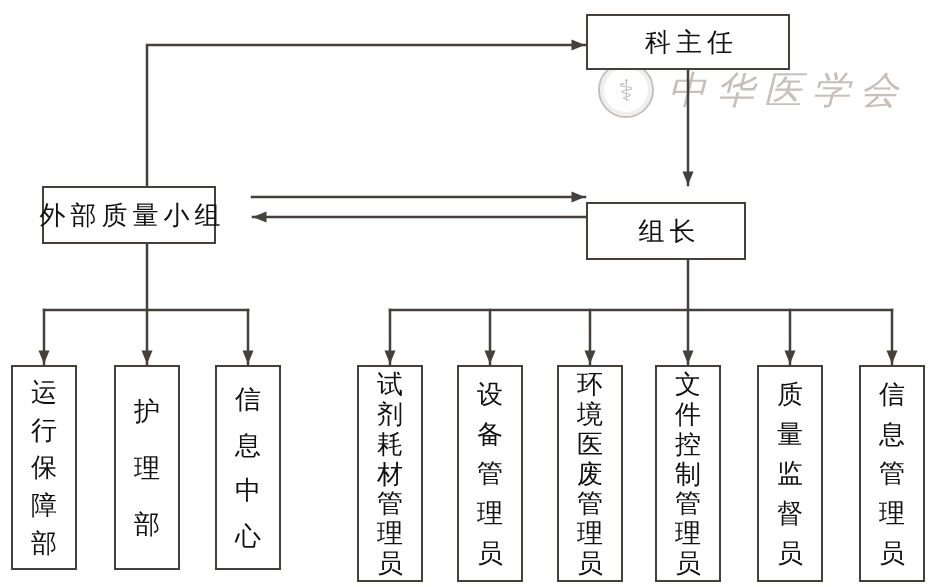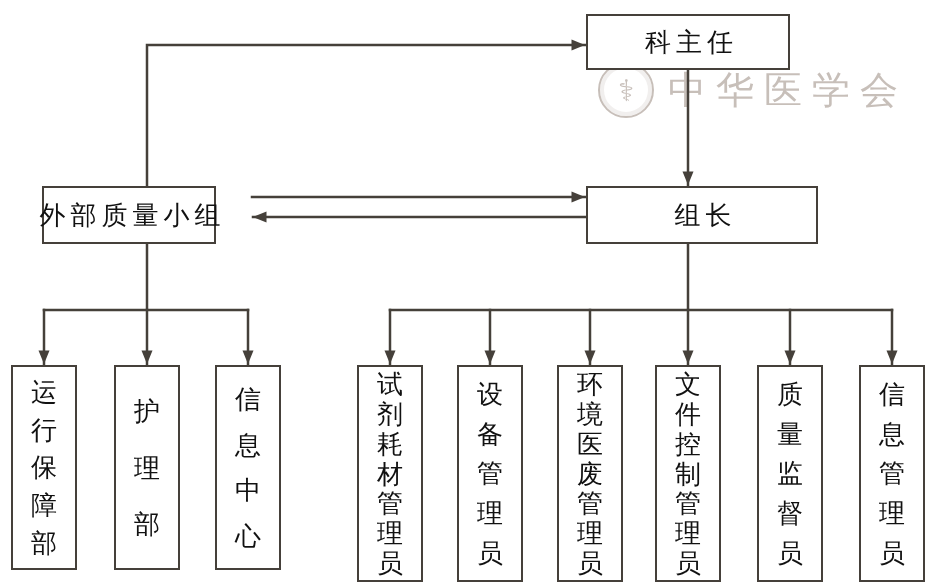--- a/index.html
+++ b/index.html
@@ -71,20 +71,21 @@
     border-radius: 50%;
     display: flex;
     align-items: center;
     justify-content: center;
     font-size: 30px;
     box-shadow: inset 0 0 0 4px rgba(163, 149, 140, 0.25);
     flex: 0 0 auto;
   }
   .wm-text {
     font-family: "DejaVu Serif", "Liberation Serif", serif;
+    font-style: italic;
     font-size: 38px;
     letter-spacing: 10px;
     white-space: nowrap;
   }
 </style>
 </head>
 <body>
 
 <div class="canvas">
 
@@ -121,21 +122,21 @@
   </svg>
 
   <div class="hbox" style="left:586px; top:14px; width:204px; height:56px;">
     <span>科主任</span>
   </div>
 
   <div class="hbox" style="left:42px; top:186px; width:174px; height:58px;">
     <span>外部质量小组</span>
   </div>
 
-  <div class="hbox" style="left:586px; top:186px; width:232px; height:58px;text-align:center;">
+  <div class="hbox" style="left:586px; top:202px; width:160px; height:58px;text-align:center;">
     <span>组长</span>
   </div>
 
   <div class="vbox short" style="left:11px;">
     <span class="vtext">
         <span>运</span>
         <span>行</span>
         <span>保</span>
         <span>障</span>
         <span>部</span>

